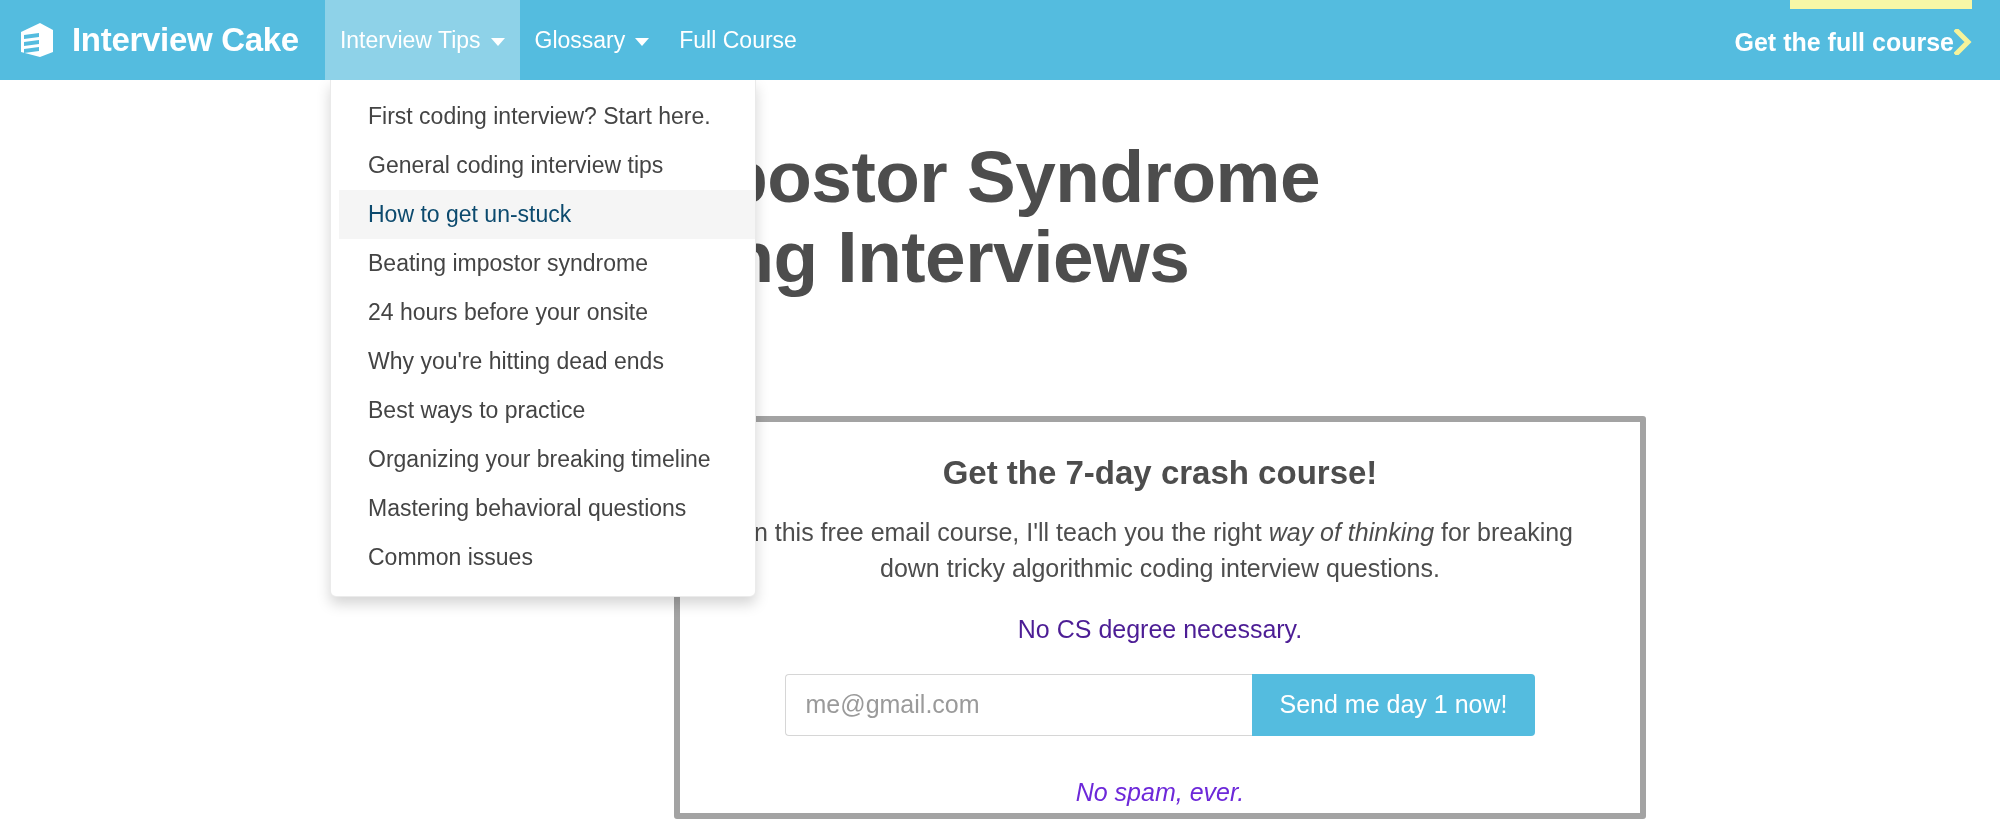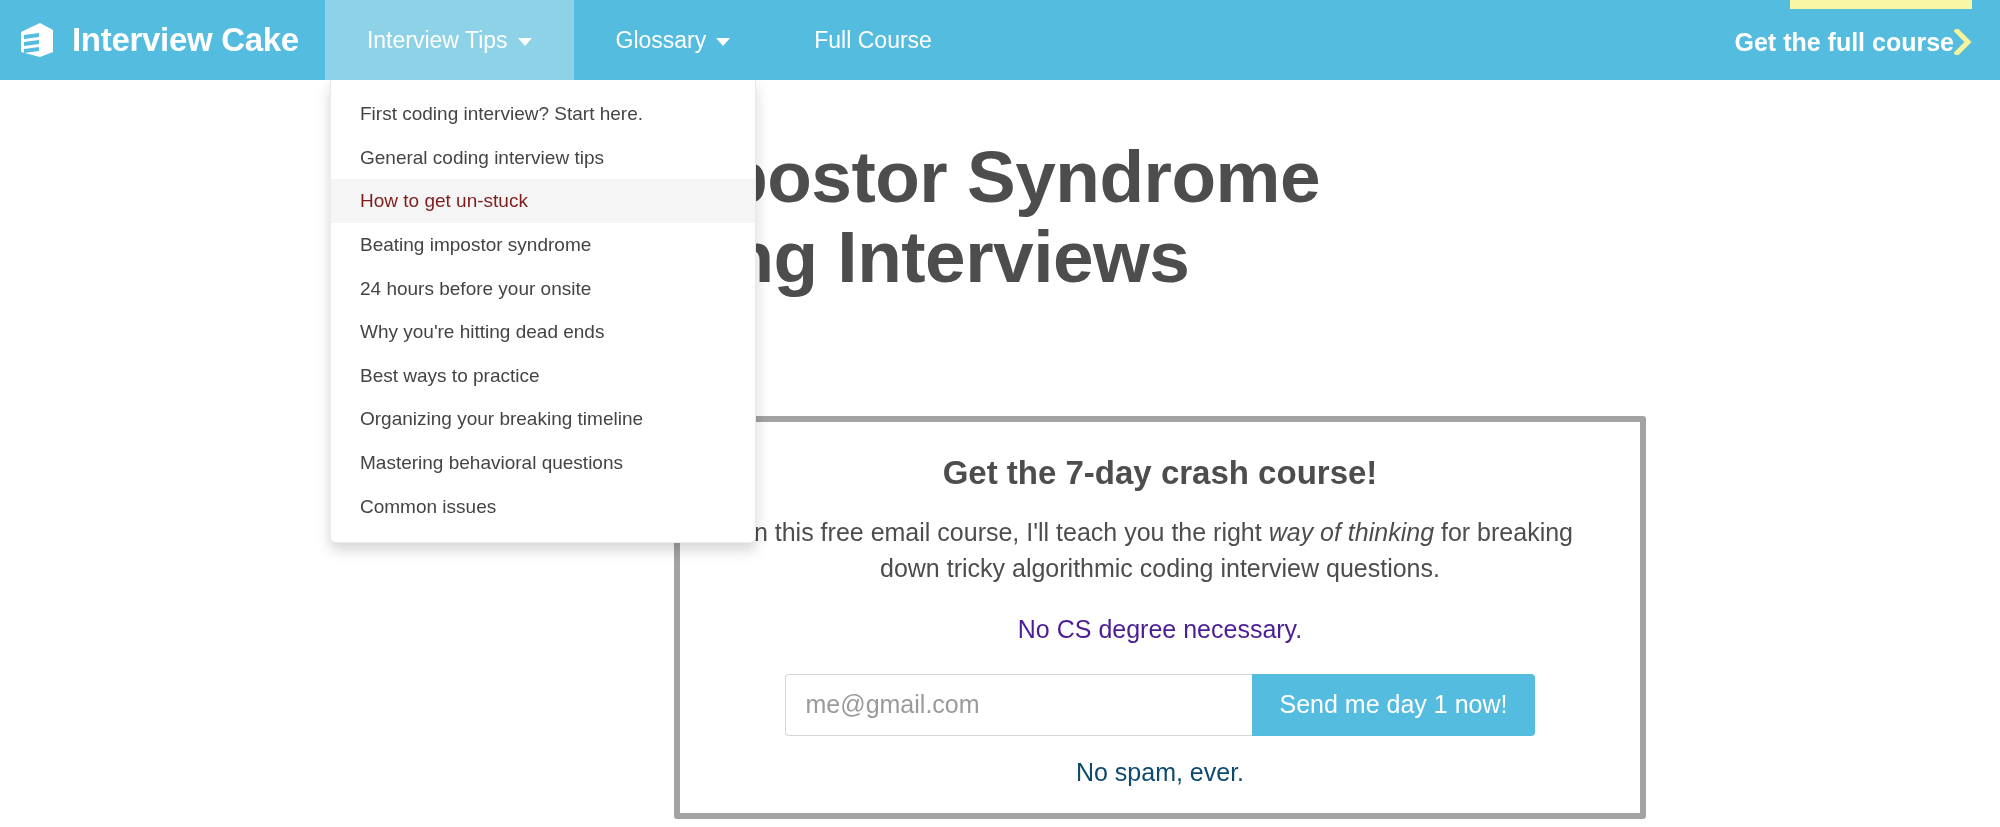--- a/index.html
+++ b/index.html
@@ -48,21 +48,21 @@
 
   .nav-items {
     display: flex;
     align-items: stretch;
     list-style: none;
   }
   .nav-item {
     display: flex;
     align-items: center;
     gap: 10px;
-    padding: 0 42px;
+    padding: 0 15px;
     height: 80px;
     color: #ffffff;
     font-size: 23px;
     white-space: nowrap;
     cursor: pointer;
     text-decoration: none;
   }
   .nav-item.active {
     background: #8ed2e8;
   }
@@ -116,30 +116,31 @@
     border: 1px solid rgba(0,0,0,0.08);
     border-top: none;
     border-radius: 0 0 6px 6px;
     box-shadow: 0 7px 14px rgba(0,0,0,0.17);
     padding: 12px 0 14px 0;
     z-index: 25;
   }
   .dropdown-item {
     display: block;
     padding: 9px 0 9px 29px;
-    font-size: 19px;
+    font-size: 23px;
     color: #444444;
     white-space: nowrap;
     text-decoration: none;
     cursor: pointer;
     line-height: 1.35;
+    margin-left: 8px;
   }
   .dropdown-item.hovered {
     background: #f5f5f5;
-    color: #7f1d1d;
+    color: #0c4a6e;
   }
 
   
   .content {
     position: absolute;
     top: 80px; left: 0;
     width: 2000px;
     height: 747px;
     background: #ffffff;
     z-index: 10;
@@ -216,22 +217,23 @@
     color: #ffffff;
     font-size: 25px;
     font-weight: normal;
     padding: 0 28px;
     font-family: "Liberation Sans", sans-serif;
     cursor: pointer;
     white-space: nowrap;
   }
   .no-spam {
     font-size: 25px;
-    color: #0c4a6e;
-    margin-top: 22px;
+    color: #6d28d9;
+    margin-top: 42px;
+    font-style: italic;
   }
 </style>
 </head>
 <body>
 
 <div class="content">
 
   <h1 class="page-title">
     <span>Beating Impostor Syndrome</span><br>
     <span>in Coding Interviews</span>

